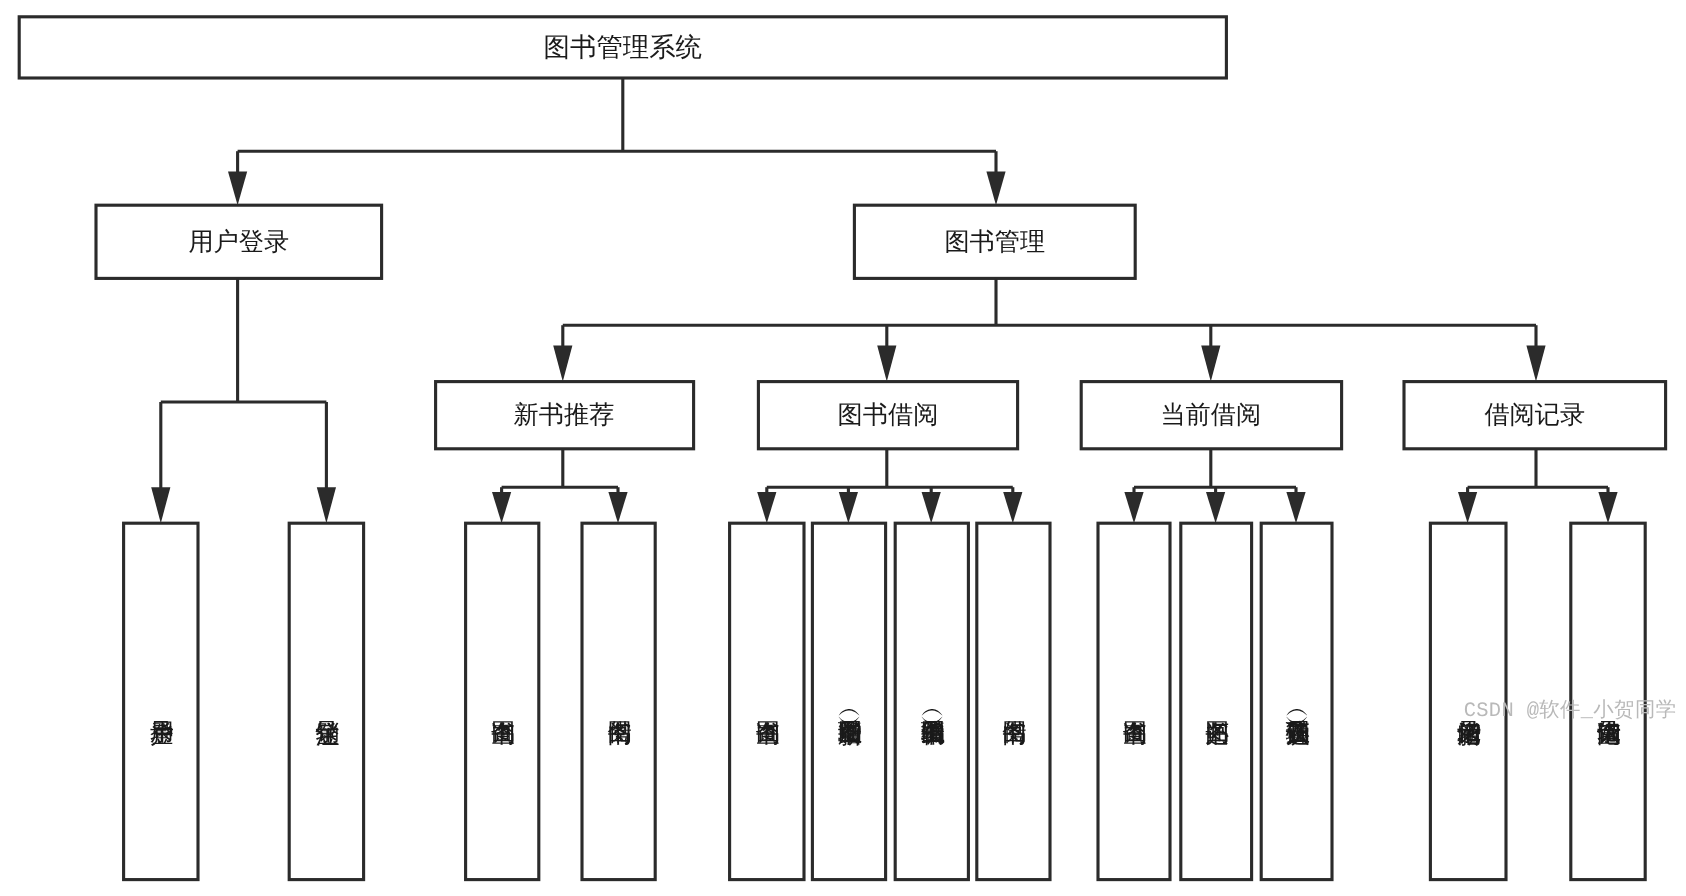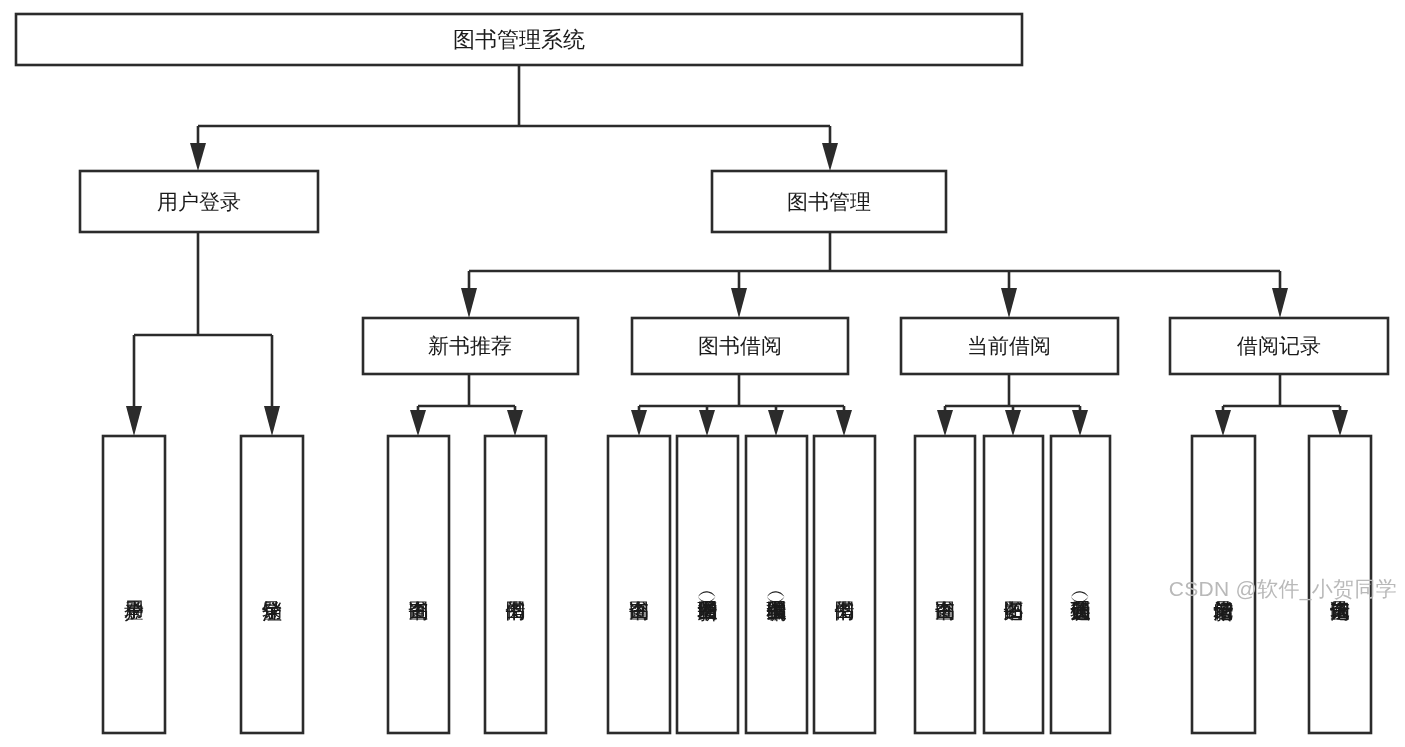--- a/index.html
+++ b/index.html
@@ -67,22 +67,22 @@
     white-space: nowrap;
     display: flex;
     align-items: center;
     justify-content: center;
     pointer-events: none;
   }
   .watermark {
     position: absolute;
     right: 8px;
     bottom: 5px;
-    font-family: Liberation Sans, sans-serif;
-    font-size: 21px;
+    font-family: Liberation Mono, monospace;
+    font-size: 17px;
     color: #b9b9b9;
     letter-spacing: 0.3px;
     white-space: nowrap;
   }
 </style>
 </head>
 <body>
 
 <div id="diagram-root">
 

